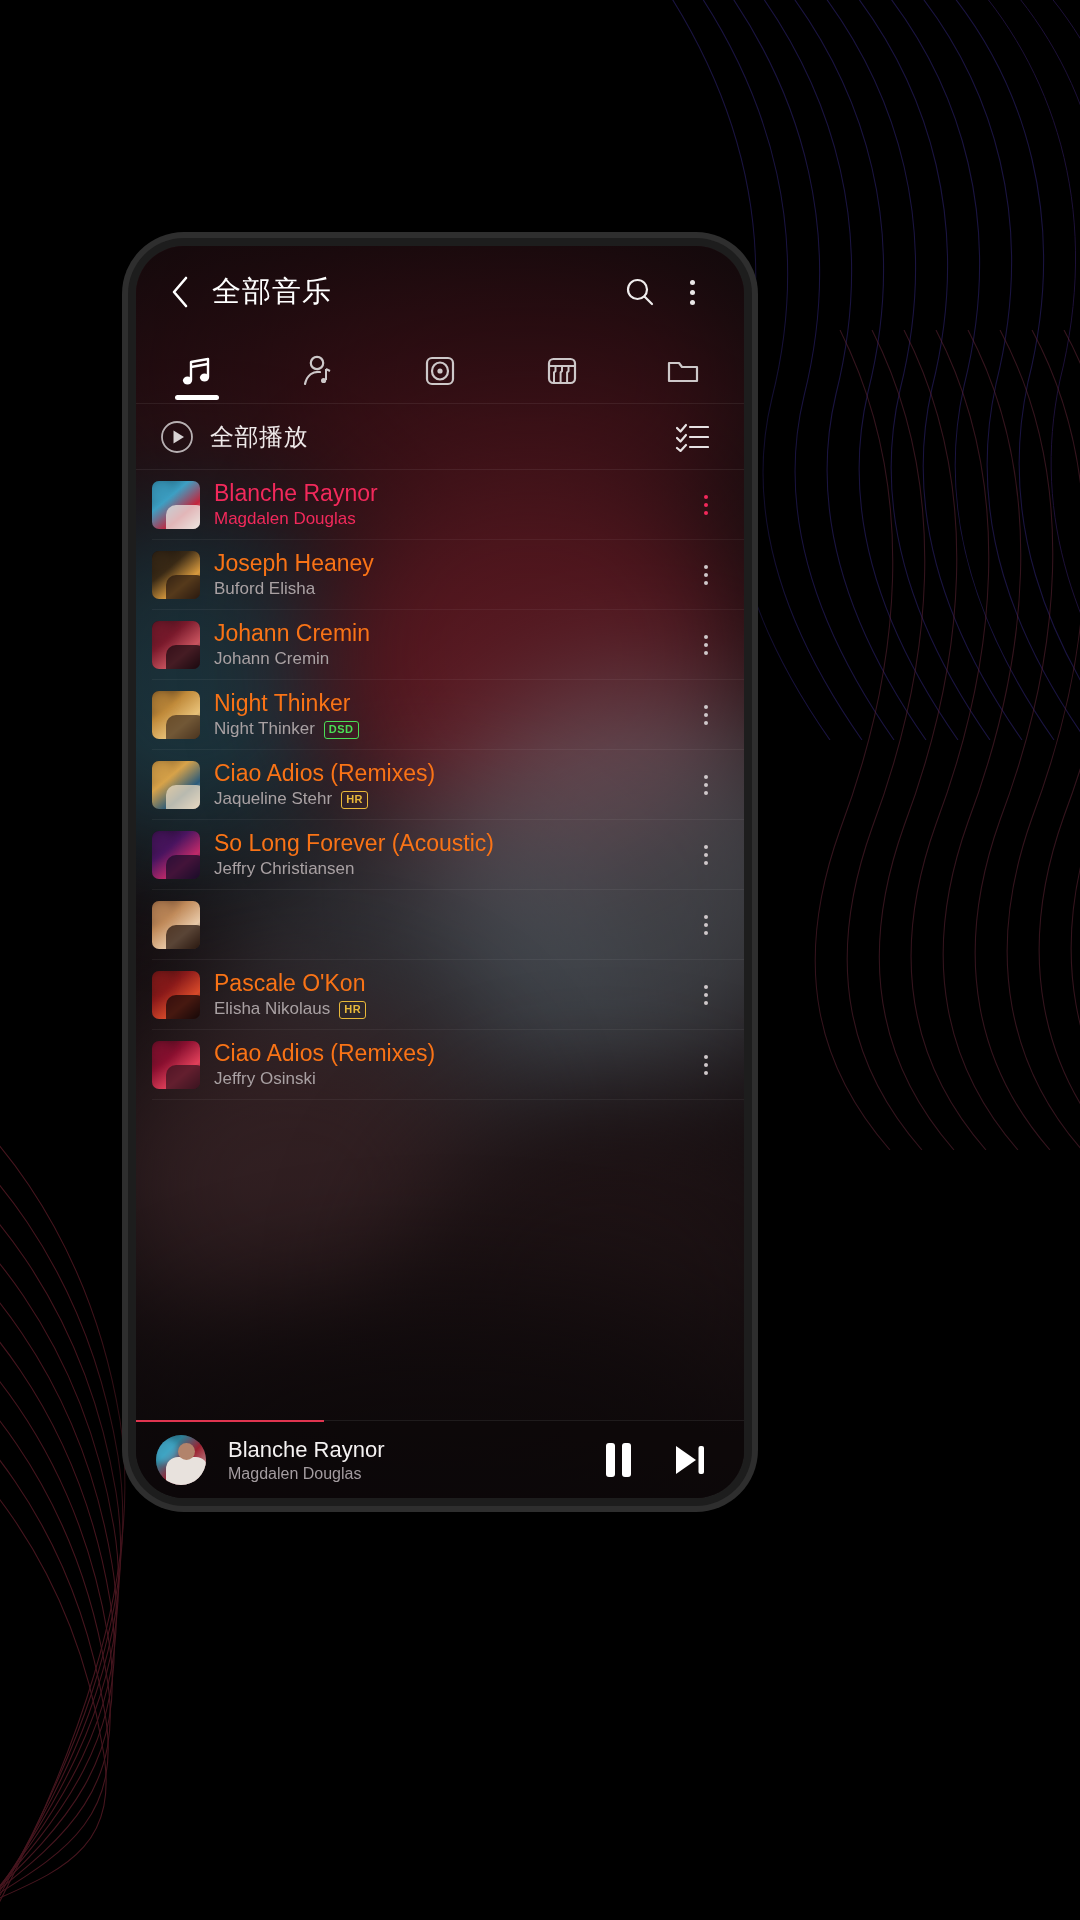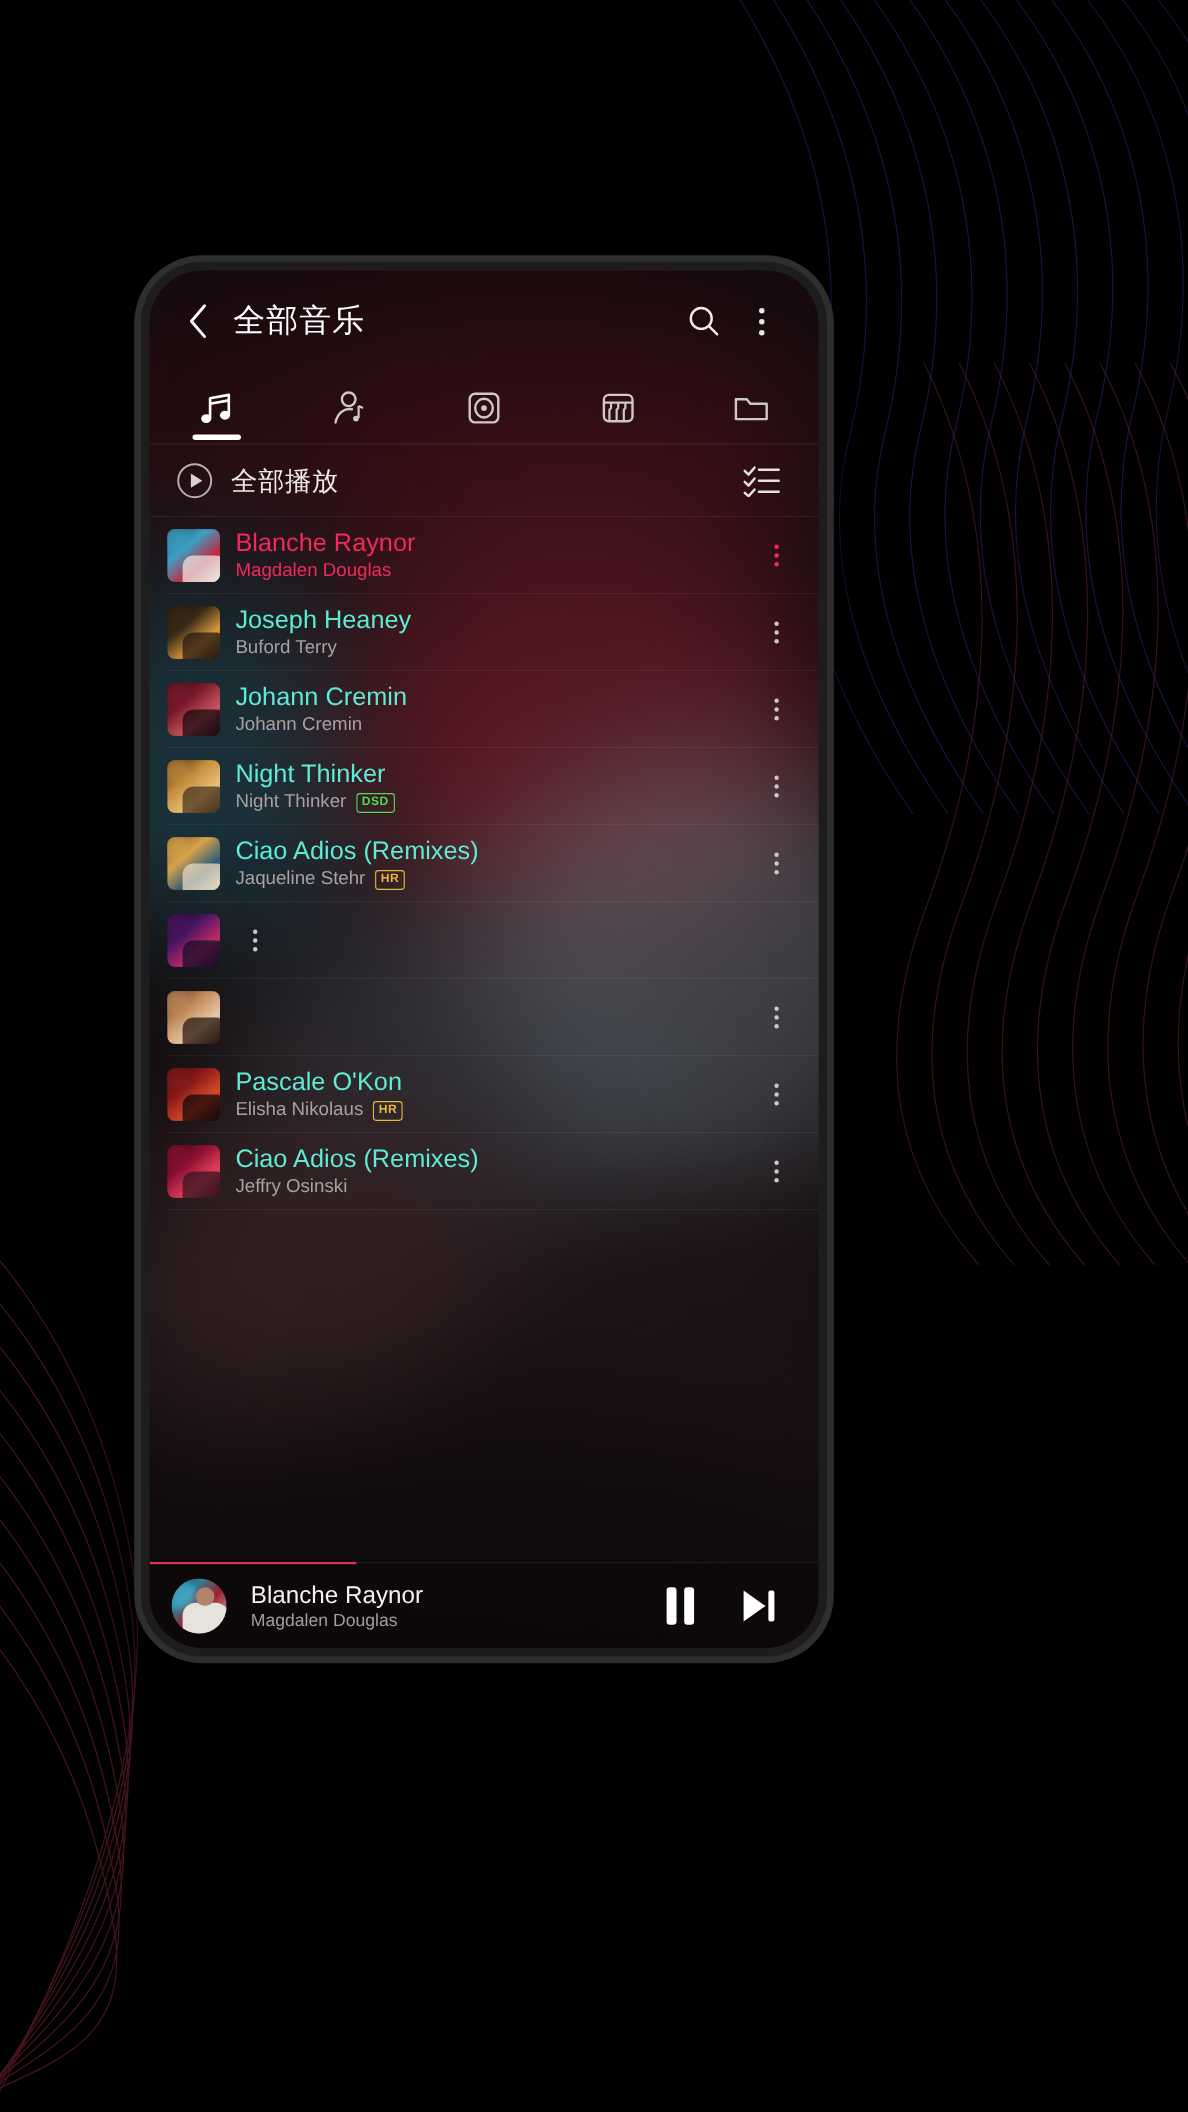--- a/index.html
+++ b/index.html
@@ -105,21 +105,21 @@
     content:""; position:absolute; left:16px; right:0; bottom:0;
     height:1px; background:rgba(255,255,255,.055);
   }
   .thumb{
     width:48px; height:48px; flex:0 0 48px; border-radius:7px;
     overflow:hidden; position:relative; background:#201618;
   }
   .thumb .g1,.thumb .g2,.thumb .g3{ position:absolute; }
   .meta{ flex:1 1 auto; min-width:0; }
   .song{
-    color:#5eead4; font-size:23px; line-height:1.18;
+    color:#f97316; font-size:23px; line-height:1.18;
     white-space:nowrap; overflow:hidden; text-overflow:ellipsis;
   }
   .sub{
     display:flex; align-items:center; gap:9px;
     margin-top:2px;
     color:#a9a1a3; font-size:17px; line-height:1.2;
     white-space:nowrap; overflow:hidden;
   }
   .row.playing .song{ color:#f2295b; }
   .row.playing .sub{ color:#f2295b; }
@@ -345,21 +345,21 @@
           </div>
           <div class="row">
             <div class="thumb">
               <div class="g1" style="inset:0;background:linear-gradient(140deg,#120d0c 0%,#3a2a16 35%,#d89a3e 68%,#2a1a10 100%);"></div>
               <div class="g2" style="left:-6px;top:-4px;width:26px;height:26px;border-radius:50%;background:#3a2a16;opacity:.7;filter:blur(4px);"></div>
               <div class="g3" style="left:14px;top:24px;width:40px;height:30px;border-radius:10px 10px 0 0;background:#2a1a10;opacity:.75;"></div>
             </div>
             <div class="meta">
               <div class="song">Joseph Heaney</div>
               <div class="sub">
-                <span>Buford Terry</span>
+                <span>Buford Elisha</span>
               </div>
             </div>
             <div class="row-menu">
               <i></i>
               <i></i>
               <i></i>
             </div>
           </div>
           <div class="row">
             <div class="thumb">
@@ -415,20 +415,26 @@
               <i></i>
               <i></i>
               <i></i>
             </div>
           </div>
           <div class="row">
             <div class="thumb">
               <div class="g1" style="inset:0;background:linear-gradient(140deg,#140a20 0%,#4a1560 35%,#c02a6a 68%,#1a0c2a 100%);"></div>
               <div class="g2" style="left:-6px;top:-4px;width:26px;height:26px;border-radius:50%;background:#4a1560;opacity:.7;filter:blur(4px);"></div>
               <div class="g3" style="left:14px;top:24px;width:40px;height:30px;border-radius:10px 10px 0 0;background:#1a0c2a;opacity:.75;"></div>
+            </div>
+            <div class="meta">
+              <div class="song">So Long Forever (Acoustic)</div>
+              <div class="sub">
+                <span>Jeffry Christiansen</span>
+              </div>
             </div>
             <div class="row-menu">
               <i></i>
               <i></i>
               <i></i>
             </div>
           </div>
           <div class="row">
             <div class="thumb">
               <div class="g1" style="inset:0;background:linear-gradient(140deg,#4a2a1a 0%,#c08a5a 35%,#e8c9a8 68%,#2a1810 100%);"></div>

